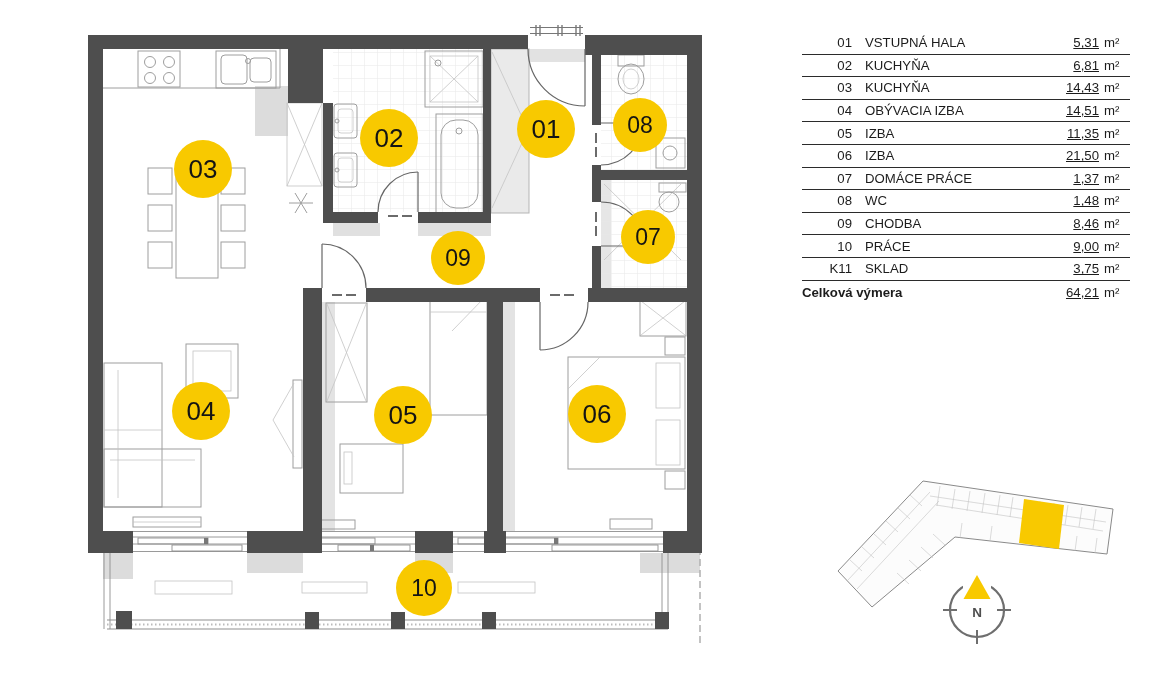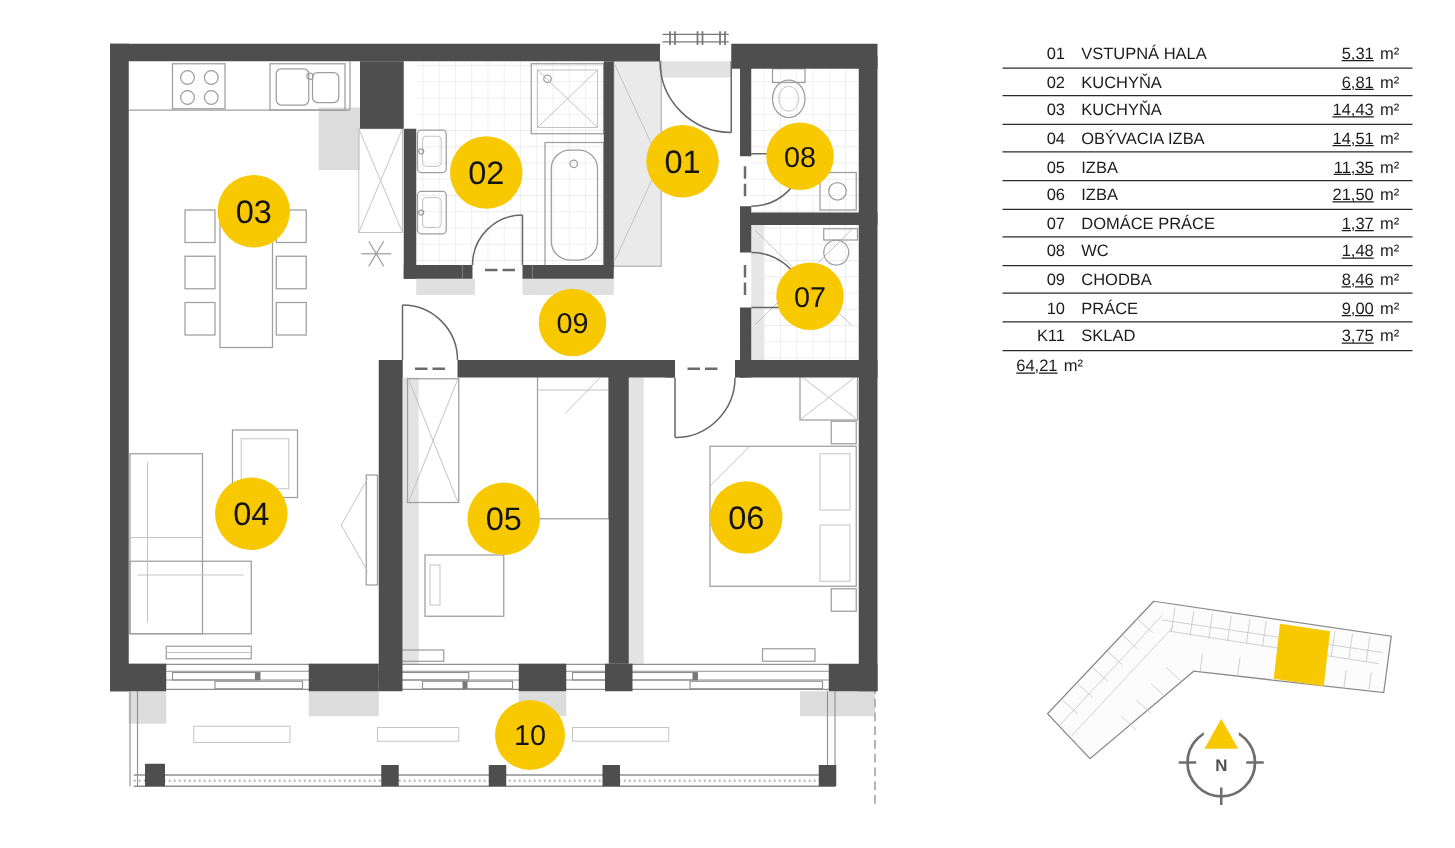--- a/index.html
+++ b/index.html
@@ -423,18 +423,19 @@
       </div>
 
       <div class="lrow">
         <span class="c-code">K11</span>
         <span class="c-name">SKLAD</span>
         <span class="c-area">3,75</span>
         <span class="c-unit">m²</span>
       </div>
     </div>
   <div class="lrow total">
+    <span class="c-total-label">Celková výmera</span>
     <span class="c-area">64,21</span>
     <span class="c-unit">m²</span>
   </div>
 </div>
 
 </div>
 
 </body></html>

